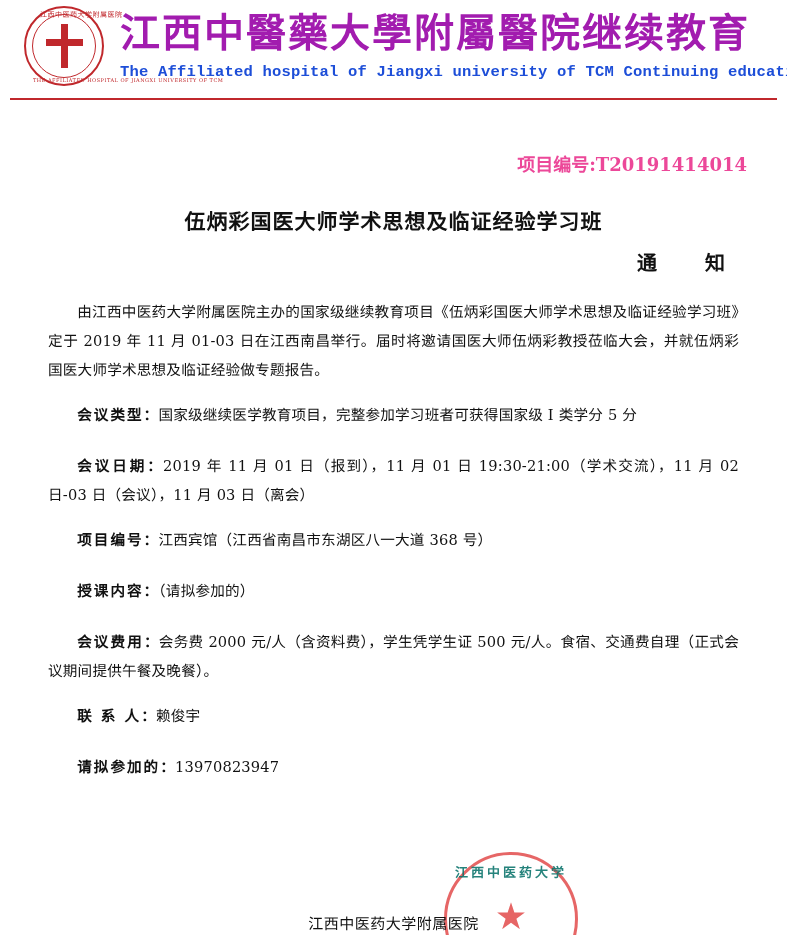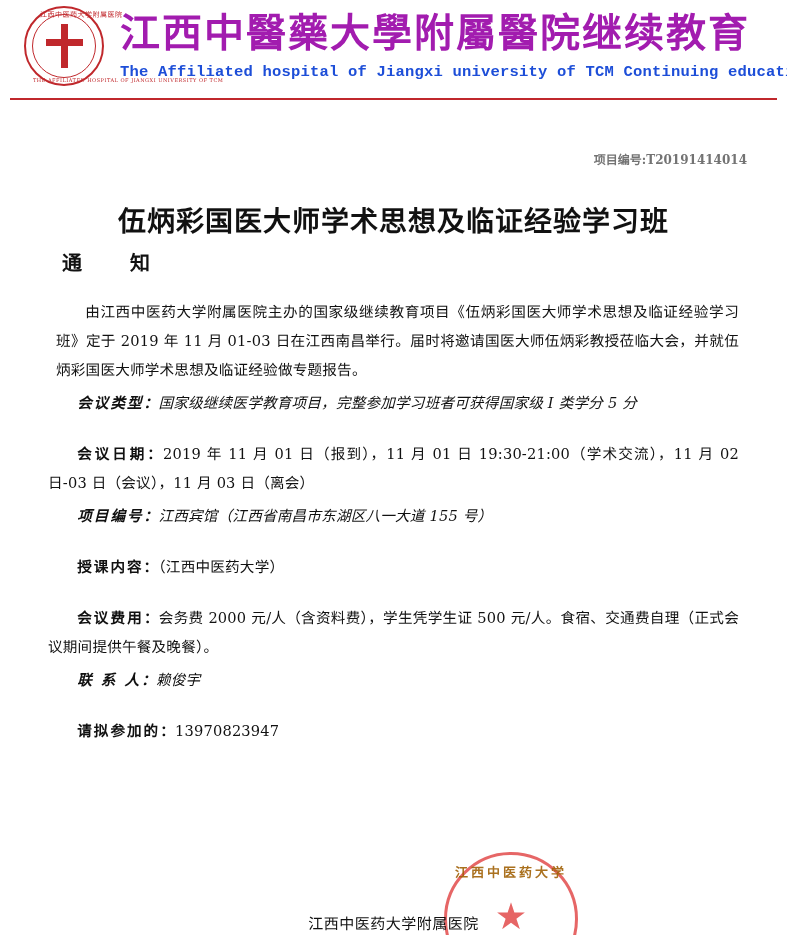--- a/index.html
+++ b/index.html
@@ -106,53 +106,53 @@
     line-height: 24px;
     margin-top: 2px;
     white-space: nowrap;
   }
 
   
   .project-no {
     position: absolute;
     right: 40px;
     top: 150px;
-    font-size: 12px;
-    font-weight: bold;
-    color: #737373;
+    font-size: 18px;
+    font-weight: bold;
+    color: #ec4899;
     font-family: "DejaVu Serif", "Liberation Serif", serif;
   }
 
   
   .doc {
     position: absolute;
     left: 48px;
     right: 48px;
     top: 205px;
   }
   .doc-title {
     text-align: center;
-    font-size: 28px;
+    font-size: 21px;
     font-weight: bold;
     letter-spacing: 1px;
     line-height: 34px;
   }
   .doc-subtitle {
-    text-align: left;
+    text-align: right;
     font-size: 20px;
     font-weight: bold;
     letter-spacing: 14px;
     line-height: 40px;
     margin-top: 4px;
     padding-left: 14px;
   }
   p.para {
     font-size: 14.6px;
     line-height: 29px;
-    margin: 0 0 3px 8px;
+    margin: 0 0 3px 0;
     text-align: justify;
     text-indent: 2em;
     letter-spacing: 0.2px;
   }
   p.para.spaced {
     margin-top: 14px;
   }
   .field {
     font-size: 14.6px;
     line-height: 29px;
@@ -161,21 +161,21 @@
     text-indent: 2em;
     letter-spacing: 0.2px;
   }
   .field .label {
     font-weight: bold;
     letter-spacing: 2px;
   }
   .field .sep {
     font-weight: bold;
   }
-  .field-gap { margin-top: 4px; font-style: italic; }
+  .field-gap { margin-top: 16px; }
   .field-gap-sm { margin-top: 22px; }
 
   
   .bottom-seal {
     position: absolute;
     left: 444px;
     top: 852px;
     width: 138px;
     height: 138px;
   }
@@ -195,21 +195,21 @@
     color: #e24b4b;
     opacity: 0.85;
     line-height: 30px;
   }
   .bottom-seal .bs-text {
     position: absolute;
     left: 8px; top: 10px;
     width: 118px;
     text-align: center;
     font-size: 13px;
-    color: #a16207;
+    color: #0f766e;
     letter-spacing: 3px;
     opacity: 0.9;
     font-weight: bold;
   }
   .signature {
     position: absolute;
     left: 0;
     right: 0;
     top: 912px;
     text-align: center;
@@ -251,25 +251,25 @@
 
   <div class="field field-gap">
     <span class="label">会议类型</span><span class="sep">：</span><span>国家级继续医学教育项目，完整参加学习班者可获得国家级 I 类学分 5 分</span>
   </div>
 
   <div class="field field-gap-sm">
     <span class="label">会议日期</span><span class="sep">：</span><span>2019 年 11 月 01 日（报到），11 月 01 日 19:30-21:00（学术交流），11 月 02 日-03 日（会议），11 月 03 日（离会）</span>
   </div>
 
   <div class="field field-gap">
-    <span class="label">项目编号</span><span class="sep">：</span><span>江西宾馆（江西省南昌市东湖区八一大道 155 号）</span>
-  </div>
-
-  <div class="field field-gap-sm">
-    <span class="label">授课内容</span><span class="sep">：</span><span>（江西中医药大学）</span>
+    <span class="label">项目编号</span><span class="sep">：</span><span>江西宾馆（江西省南昌市东湖区八一大道 368 号）</span>
+  </div>
+
+  <div class="field field-gap-sm">
+    <span class="label">授课内容</span><span class="sep">：</span><span>（请拟参加的）</span>
   </div>
 
   <div class="field field-gap-sm">
     <span class="label">会议费用</span><span class="sep">：</span><span>会务费 2000 元/人（含资料费），学生凭学生证 500 元/人。食宿、交通费自理（正式会议期间提供午餐及晚餐）。</span>
   </div>
 
   <div class="field field-gap">
     <span class="label">联 系 人</span><span class="sep">：</span><span>赖俊宇</span>
   </div>
 

